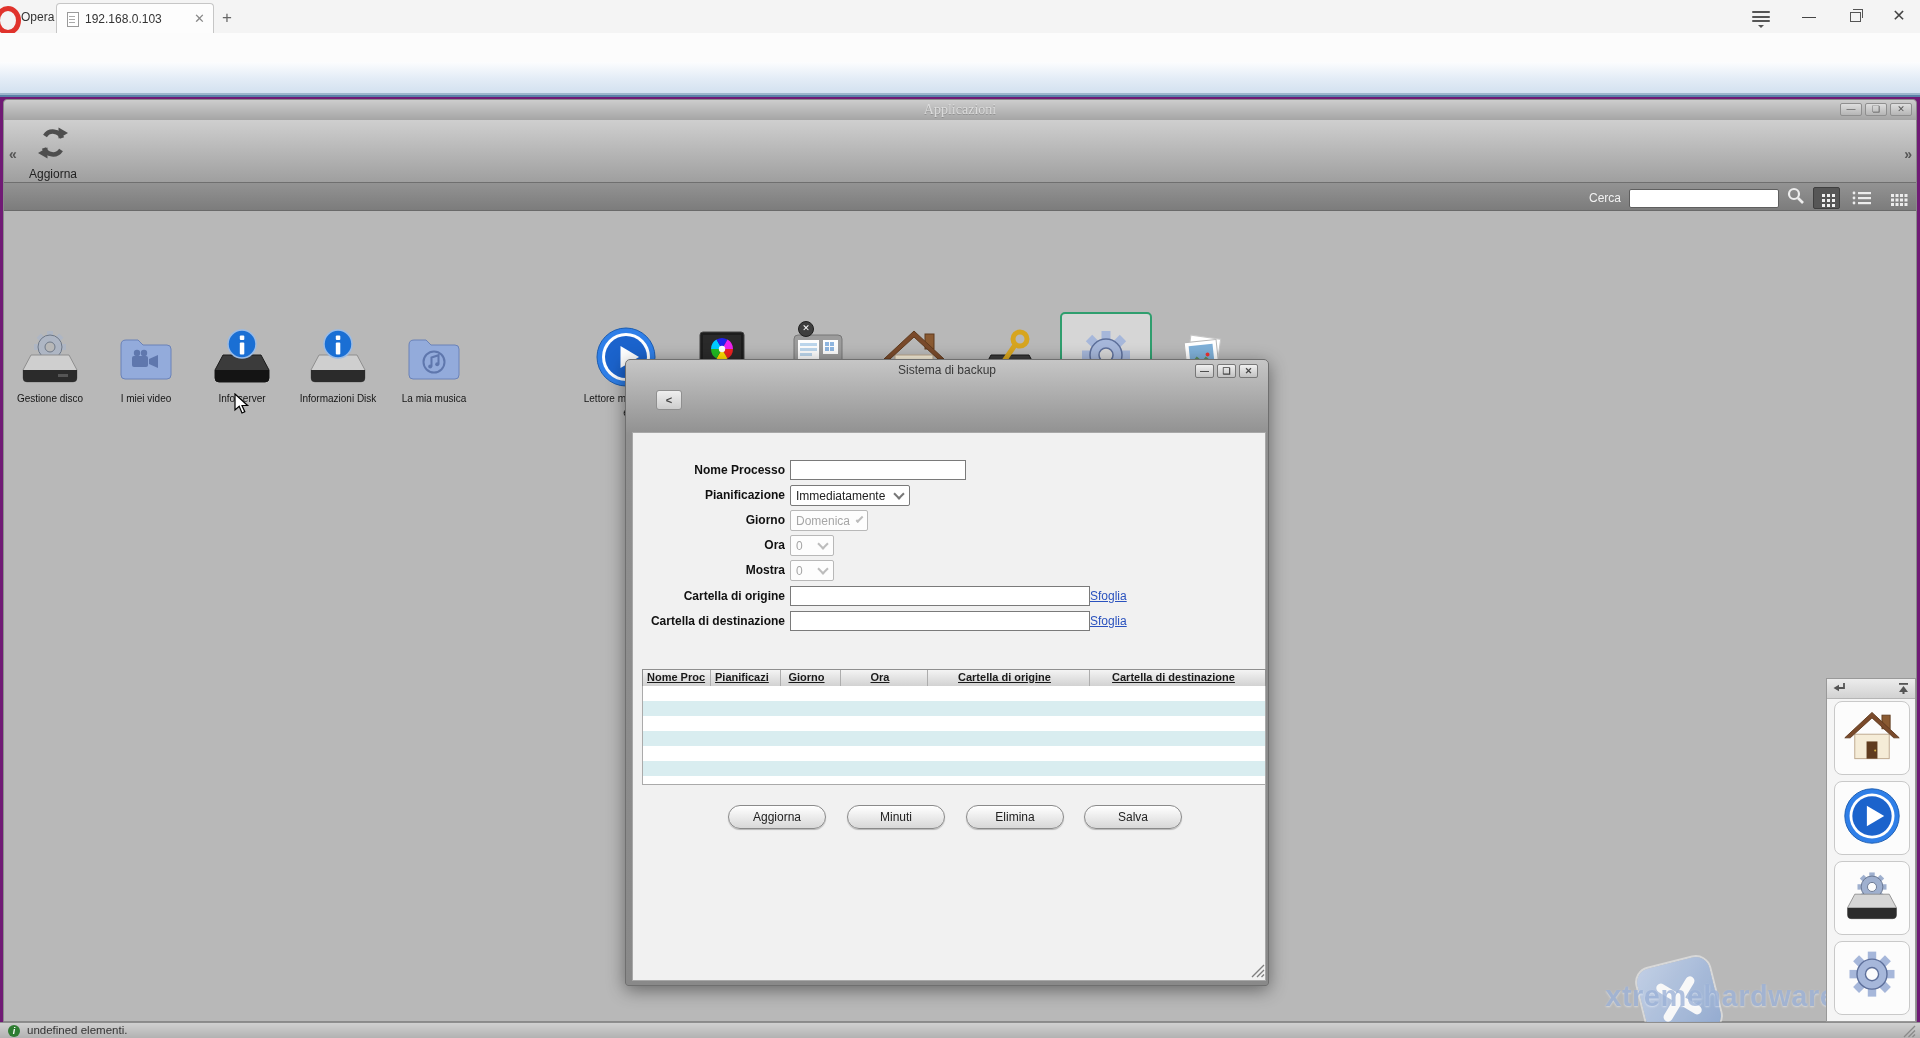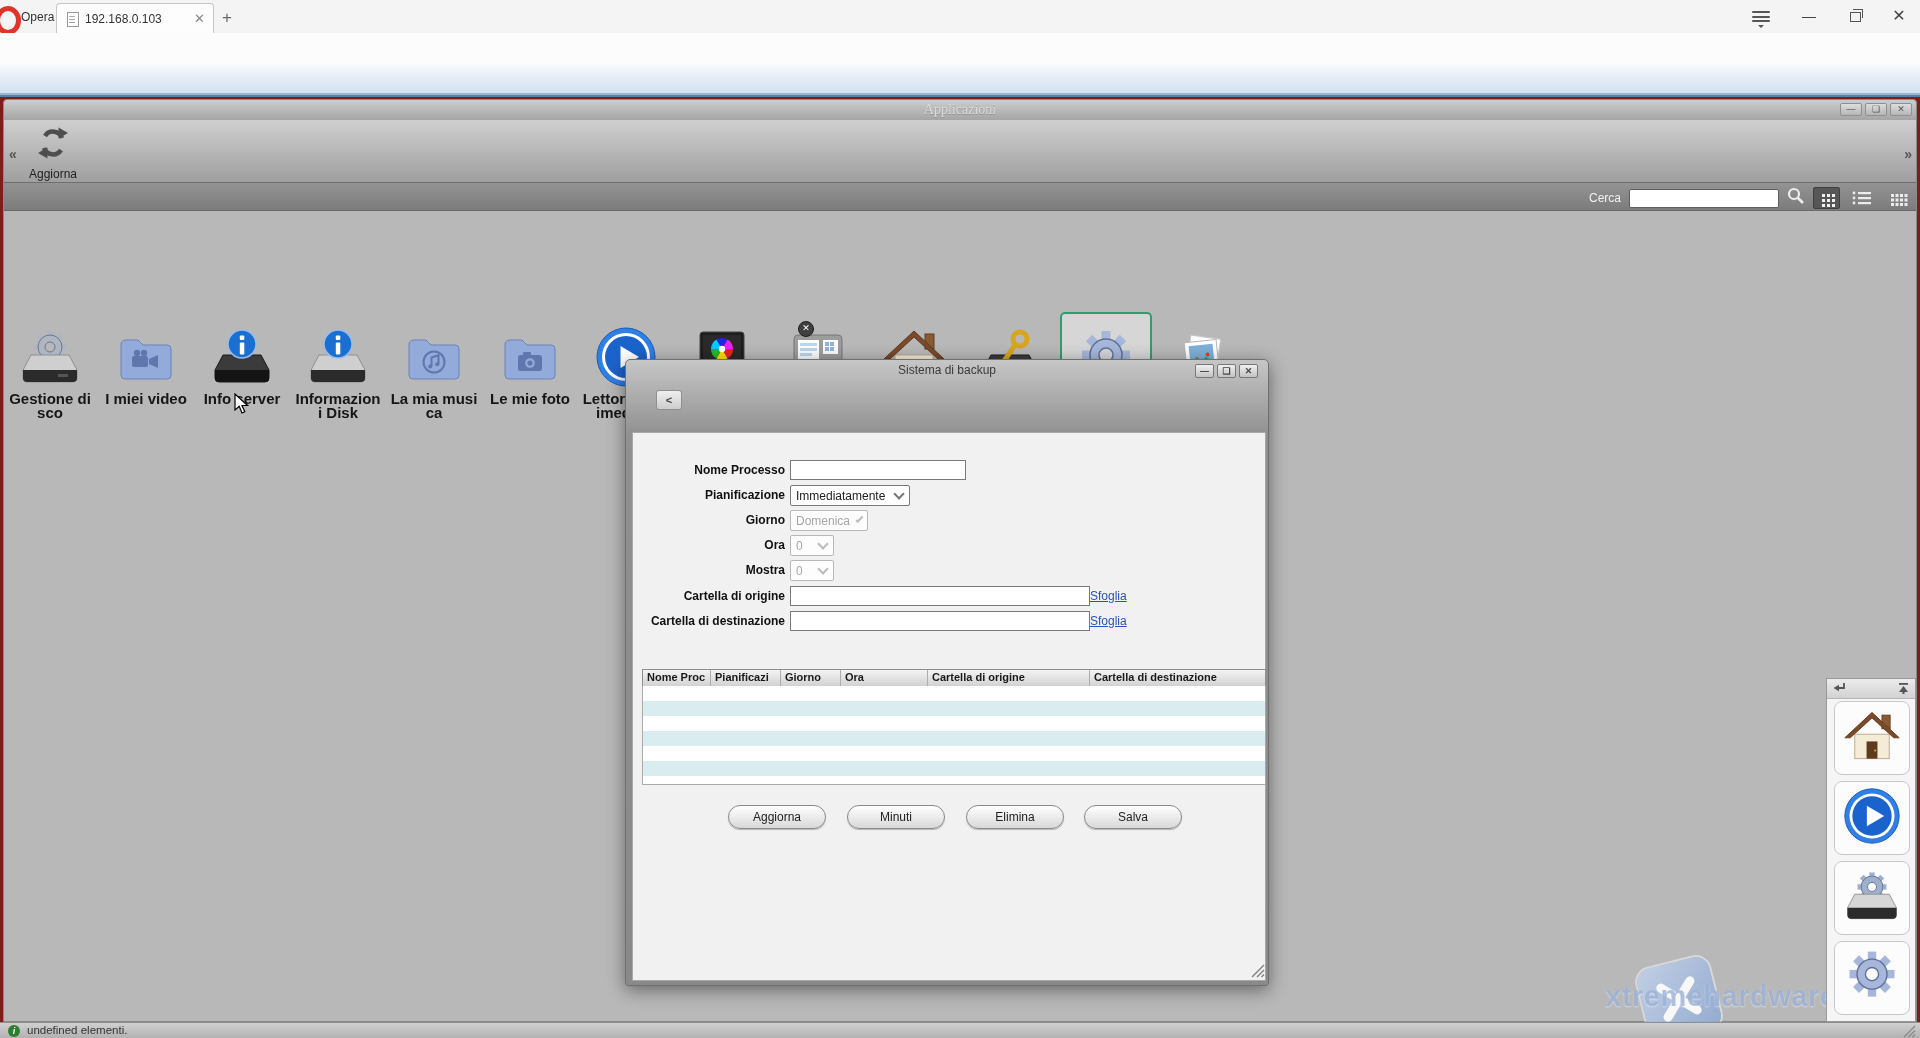--- a/index.html
+++ b/index.html
@@ -1,17 +1,17 @@
 <!DOCTYPE html>
 <html><head>
 <meta charset="utf-8">
 <style>
   html,body{margin:0;padding:0;}
   #screen{position:relative;width:1920px;height:1038px;overflow:hidden;
-          font-family:"Liberation Sans",sans-serif;background:#7f1d1d;
+          font-family:"Liberation Sans",sans-serif;background:#701a75;
           -webkit-font-smoothing:antialiased;}
   .abs{position:absolute;}
 
   
   #tabstrip{left:0;top:0;width:1920px;height:33px;background:#f4f4f4;border-bottom:1px solid #d6d6d6;}
   #opera-btn{left:0;top:2px;width:54px;height:30px;}
   #opera-o{position:absolute;left:-5px;top:4px;width:16px;height:19px;border:5px solid #e0332c;border-radius:50%;}
   #opera-label{position:absolute;left:21px;top:8px;font-size:12px;color:#333;}
   .tab{left:56px;top:3px;width:158px;height:31px;background:#fdfdfd;border:1px solid #c6c6c6;border-bottom:none;border-radius:4px 4px 0 0;box-sizing:border-box;}
   .tab-title{position:absolute;left:28px;top:8px;font-size:12px;color:#333;}
@@ -63,21 +63,21 @@
   .viewbtn{width:27px;height:22px;border-radius:2px;display:flex;align-items:center;justify-content:center;}
   .viewbtn.active{background:#565656;border:1px solid #3f3f3f;box-sizing:border-box;}
   .px9{width:3px;height:3px;background:#f0f0f0;box-shadow:5px 0 #f0f0f0,10px 0 #f0f0f0,0 5px #f0f0f0,5px 5px #f0f0f0,10px 5px #f0f0f0,0 10px #f0f0f0,5px 10px #f0f0f0,10px 10px #f0f0f0;margin:-6px 0 0 -6px;}
   .px12{width:3px;height:3px;background:#ececec;box-shadow:4.5px 0 #ececec,9px 0 #ececec,13.5px 0 #ececec,0 4.5px #ececec,4.5px 4.5px #ececec,9px 4.5px #ececec,13.5px 4.5px #ececec,0 9px #ececec,4.5px 9px #ececec,9px 9px #ececec,13.5px 9px #ececec;margin:-6px 0 0 -9px;}
 
   
   .icell{position:absolute;top:212px;width:92px;height:134px;text-align:center;box-sizing:border-box;}
   .icell.sel{border:2px solid #2f9e6e;border-radius:5px;background:rgba(238,238,238,.55);}
   .iic{margin:13px auto 3px;width:64px;height:64px;position:relative;}
   .icell.sel .iic{margin-top:11px;}
-  .ilabel{font-size:15px;font-weight:bold;line-height:14px;color:#161616;word-break:break-all;padding:0 2px;}
+  .ilabel{font-size:10px;font-weight:normal;line-height:14px;color:#161616;word-break:break-all;padding:0 2px;}
   .badge{position:absolute;left:12px;top:-4px;width:14px;height:14px;background:#3f3f3f;border:1px solid #202020;border-radius:50%;color:#fff;font-size:9px;line-height:13px;text-align:center;}
 
   
   #dialog{left:625px;top:359px;width:644px;height:627px;background:linear-gradient(#c6c6c6,#909090 12%,#898989);
           border:1px solid #6f6f6f;border-radius:5px 5px 3px 3px;box-sizing:border-box;
           box-shadow:0 4px 18px rgba(0,0,0,.45);z-index:20;}
   #dlg-title{position:absolute;left:0;top:3px;width:100%;text-align:center;font-size:12px;color:#3a3a3a;}
   #dlg-btns{position:absolute;right:10px;top:4px;display:flex;gap:3px;}
   .dlg-mini{width:19px;height:14px;background:linear-gradient(#f0f0f0,#c2c2c2);border:1px solid #777;border-radius:2px;font-size:9px;font-weight:bold;color:#444;text-align:center;line-height:12px;box-sizing:border-box;}
   #back-btn{position:absolute;left:30px;top:30px;width:26px;height:20px;background:linear-gradient(#efefef,#cdcdcd);border:1px solid #8f8f8f;border-radius:3px;font-size:11px;font-weight:bold;color:#444;text-align:center;line-height:18px;box-sizing:border-box;}
@@ -85,21 +85,21 @@
   .frow{position:absolute;height:21px;}
   .flabel{position:absolute;left:0;width:152px;text-align:right;font-size:12px;font-weight:bold;color:#111;line-height:21px;}
   .fctrl{position:absolute;left:157px;top:0;}
   .tinput{height:18px;border:1px solid #7a7a7a;background:#fff;font-size:12px;padding:0 3px;font-family:"Liberation Sans",sans-serif;}
   .sel-box{height:19px;border:1px solid #7a7a7a;background:#fff;border-radius:2px;display:flex;align-items:center;justify-content:space-between;padding:0 5px;font-size:12px;color:#222;box-sizing:content-box;}
   .chev{width:6px;height:6px;border-right:2px solid #777;border-bottom:2px solid #777;transform:rotate(45deg);margin:-3px 1px 0 8px;}
   .sel-box.disabled{border-color:#b8b8b8;color:#a6a6a6;background:#fdfdfd;}
   .sel-box.disabled .chev{border-color:#bcbcbc;}
   .browse-link{position:absolute;font-size:12px;color:#2a52be;text-decoration:underline;}
   #dtable-head{position:absolute;left:9px;top:236px;width:622px;height:16px;background:linear-gradient(#f4f4f4,#d2d2d2);border:1px solid #8f8f8f;box-sizing:content-box;display:flex;}
-  .hcell{height:16px;border-right:1px solid #adadad;box-sizing:border-box;font-size:11px;font-weight:bold;color:#1a1a1a;padding:1px 12px 0 4px;white-space:nowrap;overflow:hidden;}
+  .hcell{height:16px;border-right:1px solid #adadad;box-sizing:border-box;font-size:11px;font-weight:bold;color:#1a1a1a;text-decoration:underline;padding:1px 12px 0 4px;white-space:nowrap;overflow:hidden;text-align:center;}
   .hcell:last-child{border-right:none;}
   #dtable-body{position:absolute;left:9px;top:253px;width:622px;height:98px;border:1px solid #aaa;border-top:none;box-sizing:content-box;
     background:repeating-linear-gradient(180deg,#fff 0 15px,#d9edf0 15px 30px);}
   .dlg-push{position:absolute;top:372px;width:98px;height:24px;border:1px solid #8a8a8a;border-radius:12px;background:linear-gradient(#fff,#d8d8d8);font-size:12px;color:#222;text-align:center;line-height:22px;box-sizing:border-box;box-shadow:0 1px 1px rgba(0,0,0,.25);}
   #dlg-grip{position:absolute;right:3px;bottom:3px;}
 
   
   #dock{left:1826px;top:678px;width:90px;height:344px;background:#f5f5f5;border:1px solid #999;box-sizing:border-box;z-index:15;}
   #dock-top{position:absolute;left:0;top:0;width:100%;height:19px;background:linear-gradient(#ececec,#d2d2d2);border-bottom:1px solid #b5b5b5;}
   .dock-item{position:absolute;left:7px;width:74px;height:72px;border:1px solid #c9c9c9;border-radius:8px;background:#fcfcfc;display:flex;align-items:center;justify-content:center;}
@@ -369,32 +369,20 @@
           <path d="M13 30h38l8 15v8q0 4-4 4H9q-4 0-4-4v-8z" fill="#cfcfcf" stroke="#8f8f8f"></path>
           <path d="M5 45h54v8q0 4-4 4H9q-4 0-4-4z" fill="#2b2b2b"></path>
           <circle cx="32" cy="19" r="14" fill="#1a6fd4" stroke="#9bbce6" stroke-width="1.5"></circle>
           <rect x="29.8" y="10.5" width="4.5" height="4.5" rx="1" fill="#fff"></rect>
           <rect x="29.8" y="17.5" width="4.5" height="12" rx="1" fill="#fff"></rect>
         </svg>
       </div>
       <div class="ilabel">Informazioni Disk</div>
     </div>
 
-    <div class="icell" style="left:480px;">
-      <div class="iic">
-        <svg width="64" height="64" viewBox="0 0 64 64">
-          <path d="M7 20q0-5 5-5h12l5 5h24q4 0 4 4v26q0 4-4 4H11q-4 0-4-4z" fill="#93abdb" stroke="#6a82b8"></path>
-          <rect x="25" y="27" width="8" height="4" rx="1" fill="#5f77ad"></rect>
-          <rect x="20" y="30" width="24" height="16" rx="2.5" fill="#5f77ad"></rect>
-          <circle cx="32" cy="38" r="4.8" fill="#93abdb"></circle>
-            <circle cx="32" cy="38" r="2.6" fill="#5f77ad"></circle>
-        </svg>
-      </div>
-      <div class="ilabel">Le mie foto</div>
-    </div>
 
     <div class="icell" style="left:576px;">
       <div class="iic">
         <svg width="64" height="64" viewBox="0 0 64 64">
           <circle cx="32" cy="32" r="29" fill="#2f7fe8" stroke="#1b5cb0"></circle>
           <circle cx="32" cy="32" r="24" fill="#fff"></circle>
           <circle cx="32" cy="32" r="21" fill="#1b63cc"></circle>
           <path d="M26.5 21L45 32 26.5 43z" fill="#fff"></path>
         </svg>
       </div>

